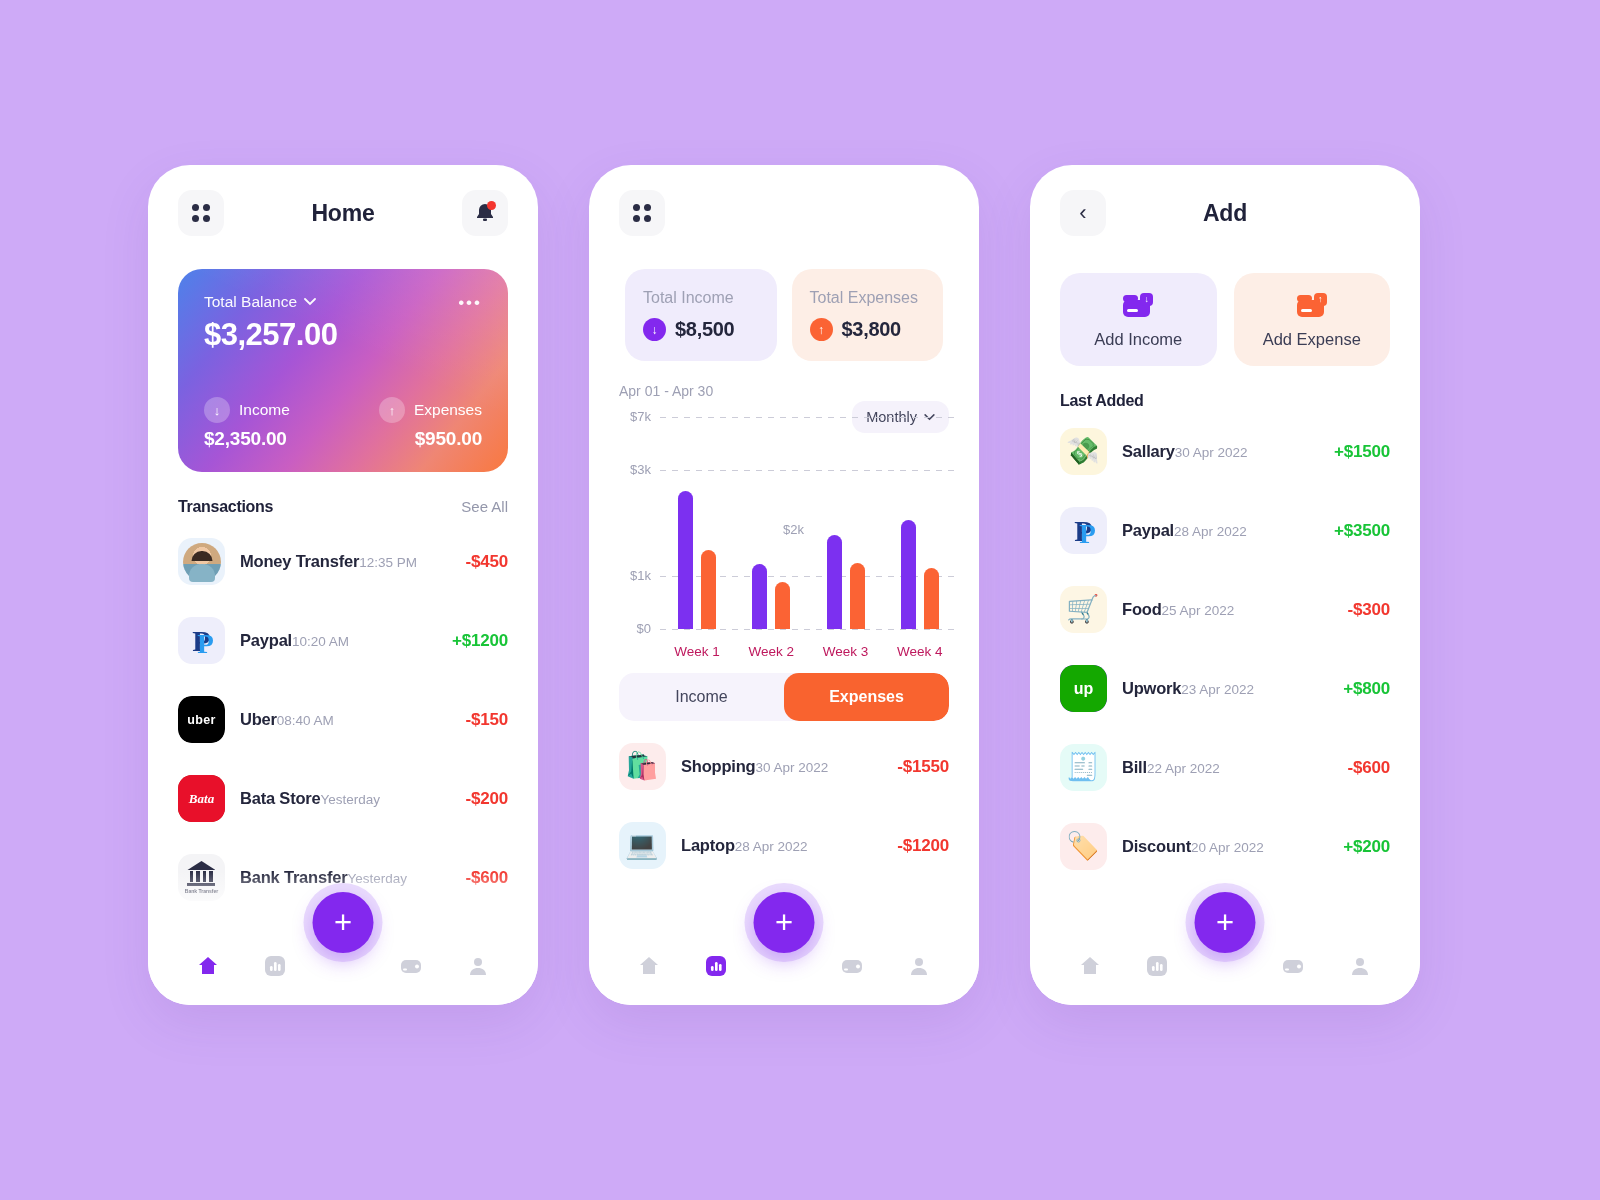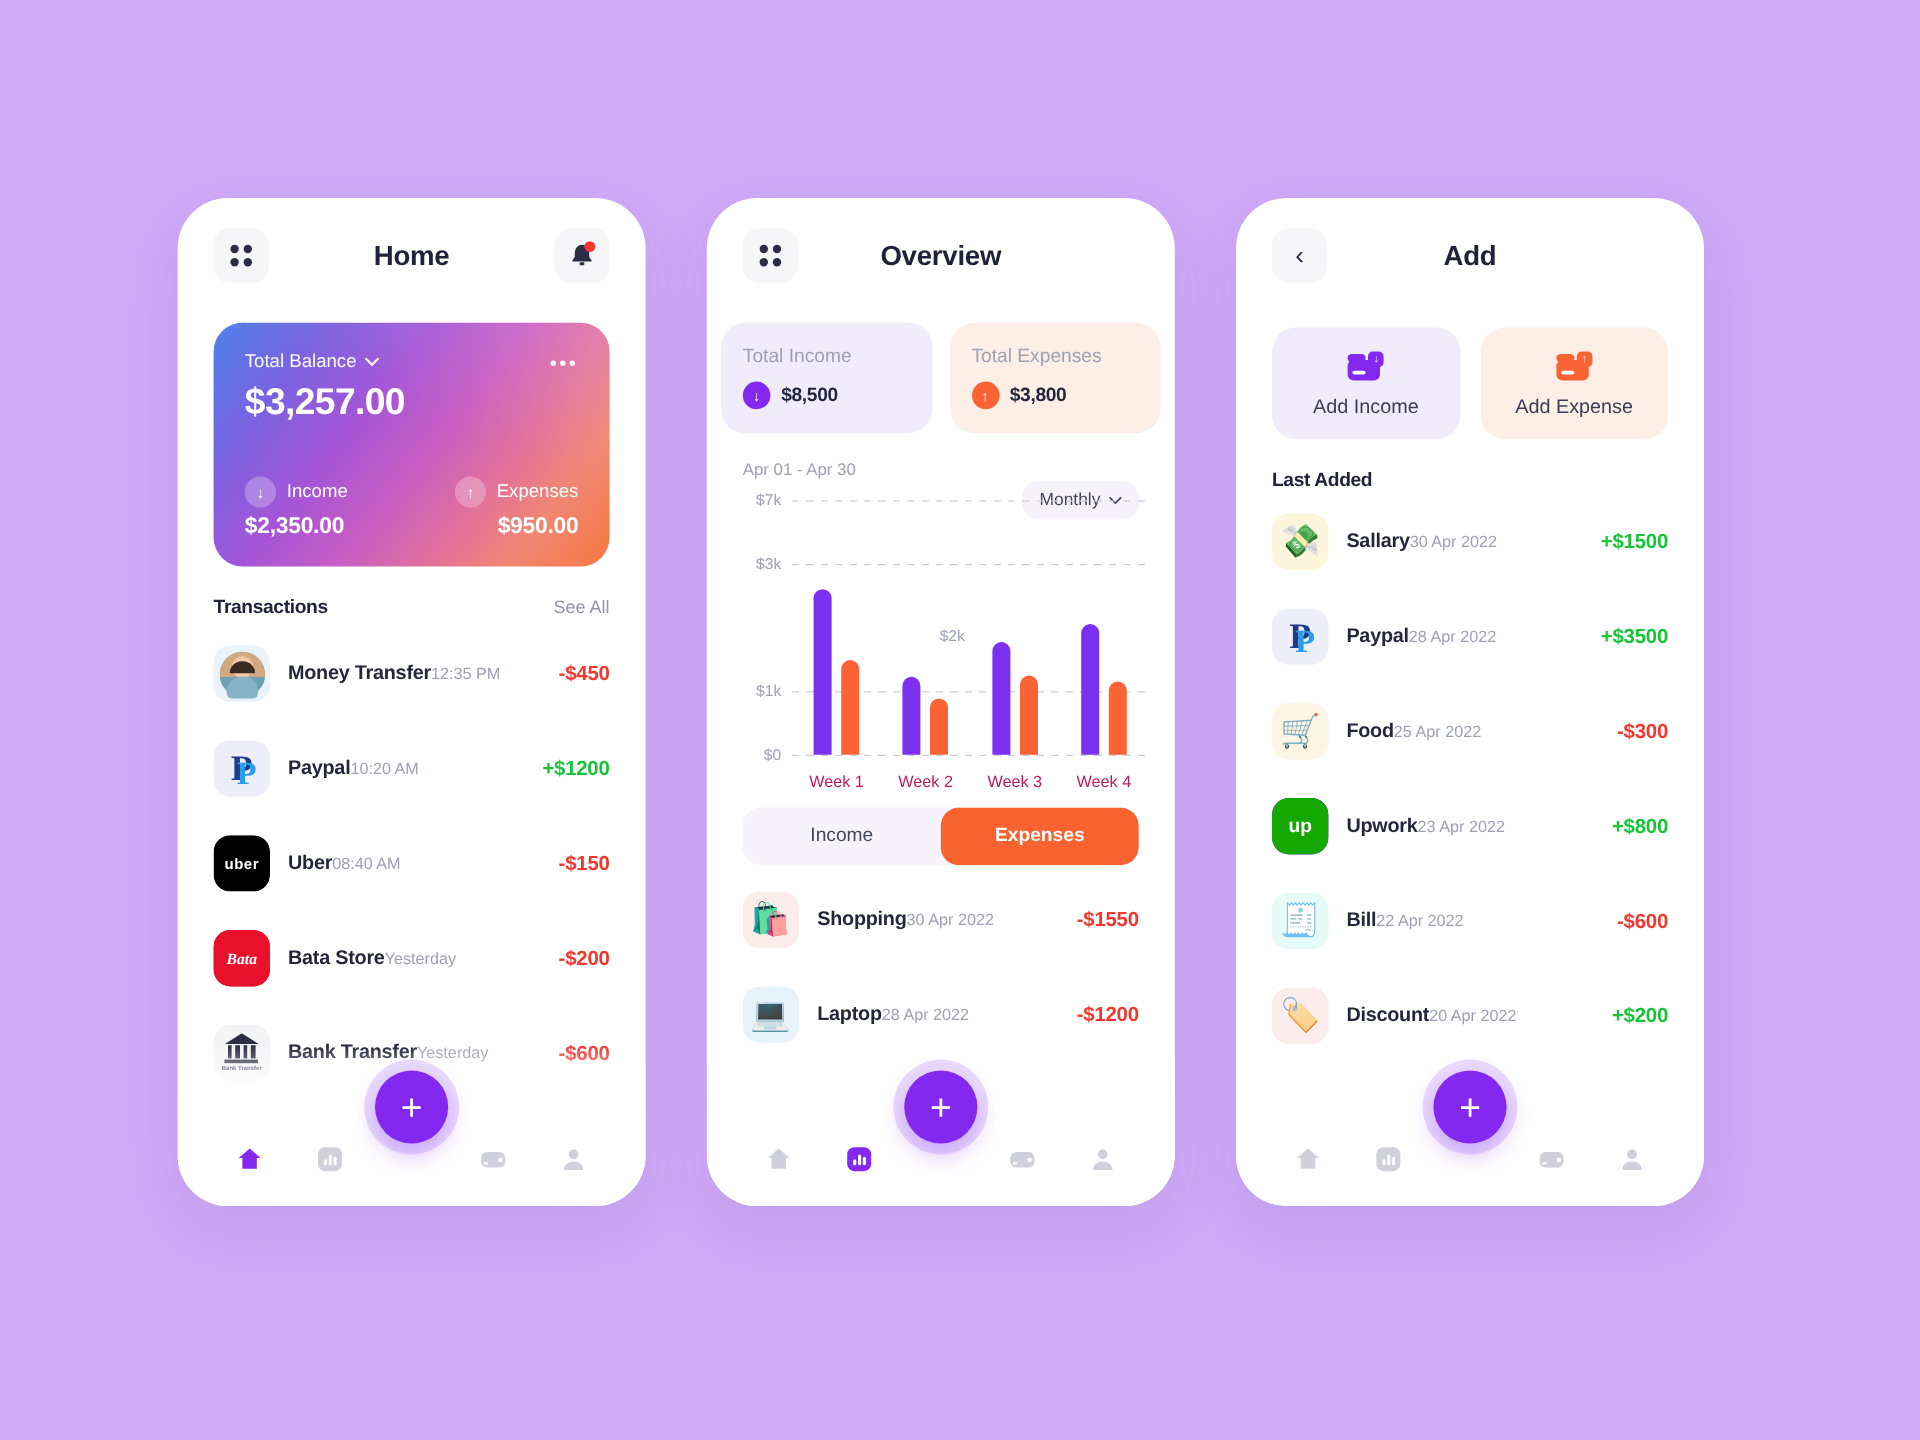--- a/index.html
+++ b/index.html
@@ -133,27 +133,27 @@
   .bank-ico { display:flex; flex-direction:column; align-items:center; justify-content:center; gap:1px; }
   .bank-ico .cap { width:28px; height:5px; background:#2b2d45; clip-path: polygon(50% 0,100% 100%,0 100%); height:9px; }
   .bank-ico .cols { display:flex; gap:3px; }
   .bank-ico .cols i { width:3.5px; height:11px; background:#2b2d45; display:block; }
   .bank-ico .base { width:28px; height:3px; background:#2b2d45; }
   .bank-ico .txt { font-size:5px; font-weight:bold; color:#2b2d45; margin-top:1px; }
 
   .emoji-ico { font-size: 27px; line-height: 1; }
 
   
-  .pills { display: flex; gap: 15px; padding: 8px 12px 0; }
+  .pills { display: flex; gap: 15px; padding: 8px 36px 0; }
   .pill { flex: 1 1 0; border-radius: 20px; padding: 20px 18px; }
   .pill-lbl { font-size: 16px; color: #9ea0b4; }
   .pill-row { display: flex; align-items: center; gap: 9px; margin-top: 11px; }
   .pill-dot { width: 23px; height: 23px; border-radius: 50%; color: #fff;
       display: flex; align-items: center; justify-content: center; font-size: 12px; line-height: 1; }
-  .pill-val { font-size: 16px; font-weight: bold; color: #24263c; letter-spacing: -0.3px; }
+  .pill-val { font-size: 20px; font-weight: bold; color: #24263c; letter-spacing: -0.3px; }
 
   .stats-head { padding: 0 30px; margin-top: 22px; position: relative; }
   .stats-title { font-size: 21px; font-weight: bold; color: #20223a; letter-spacing: -0.3px; }
   .stats-range { font-size: 14px; color: #9ea0b4; margin-top: 6px; }
   .dropdown {
     position: absolute; right: 30px; top: 18px;
     background: #f5f2fb; border-radius: 13px; padding: 8px 14px;
     font-size: 14.5px; color: #43455c; display: flex; align-items: center; gap: 7px;
     cursor: pointer; border: none;
   }
@@ -368,21 +368,20 @@
   <div class="phone" id="phone-overview">
     <div class="hdr">
       <button class="hdr-btn">
         <span class="grid-icon">
             <i></i>
             <i></i>
             <i></i>
             <i></i>
           </span>
       </button>
-      <div class="hdr-title">Overview</div>
     </div>
 
     <div class="pills">
       <div class="pill" style="background:#f0ecfc">
         <div class="pill-lbl">Total Income</div>
         <div class="pill-row">
           <span class="pill-dot" style="background:#8328ee">↓</span>
           <span class="pill-val">$8,500</span>
         </div>
       </div>

